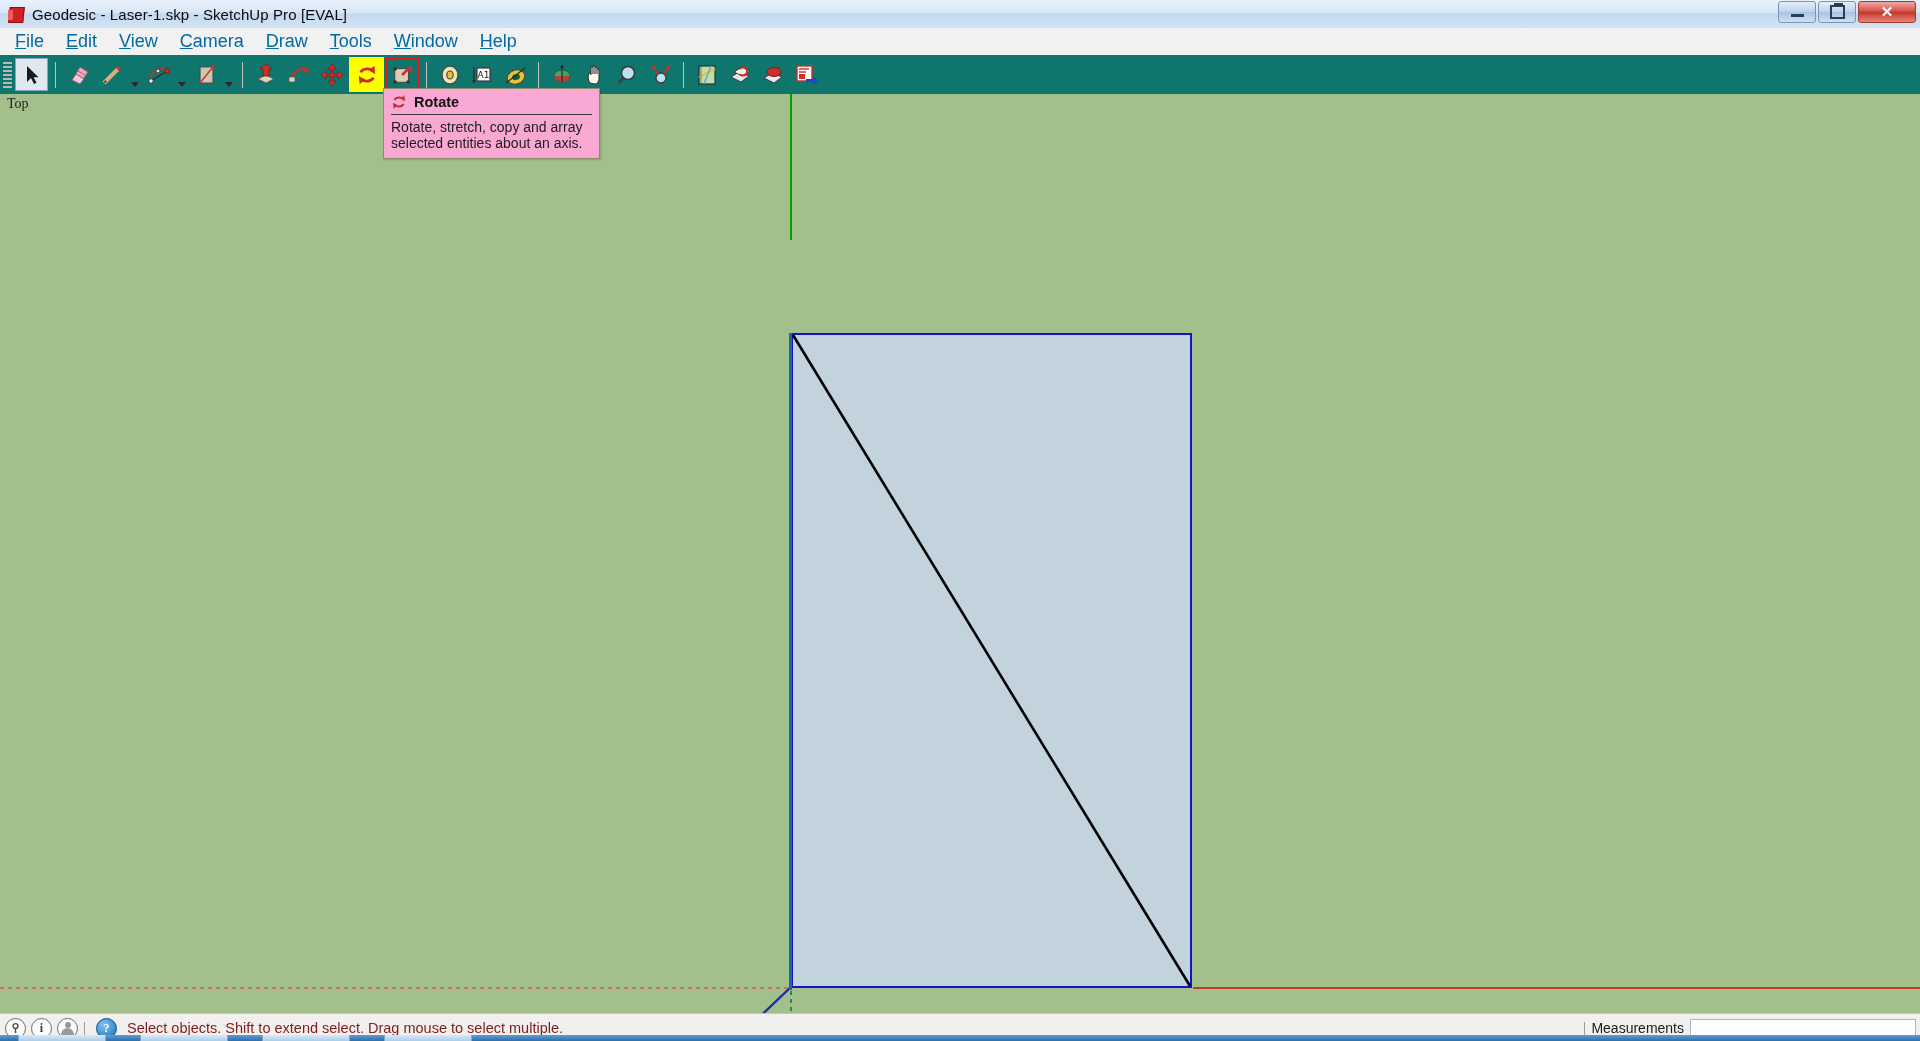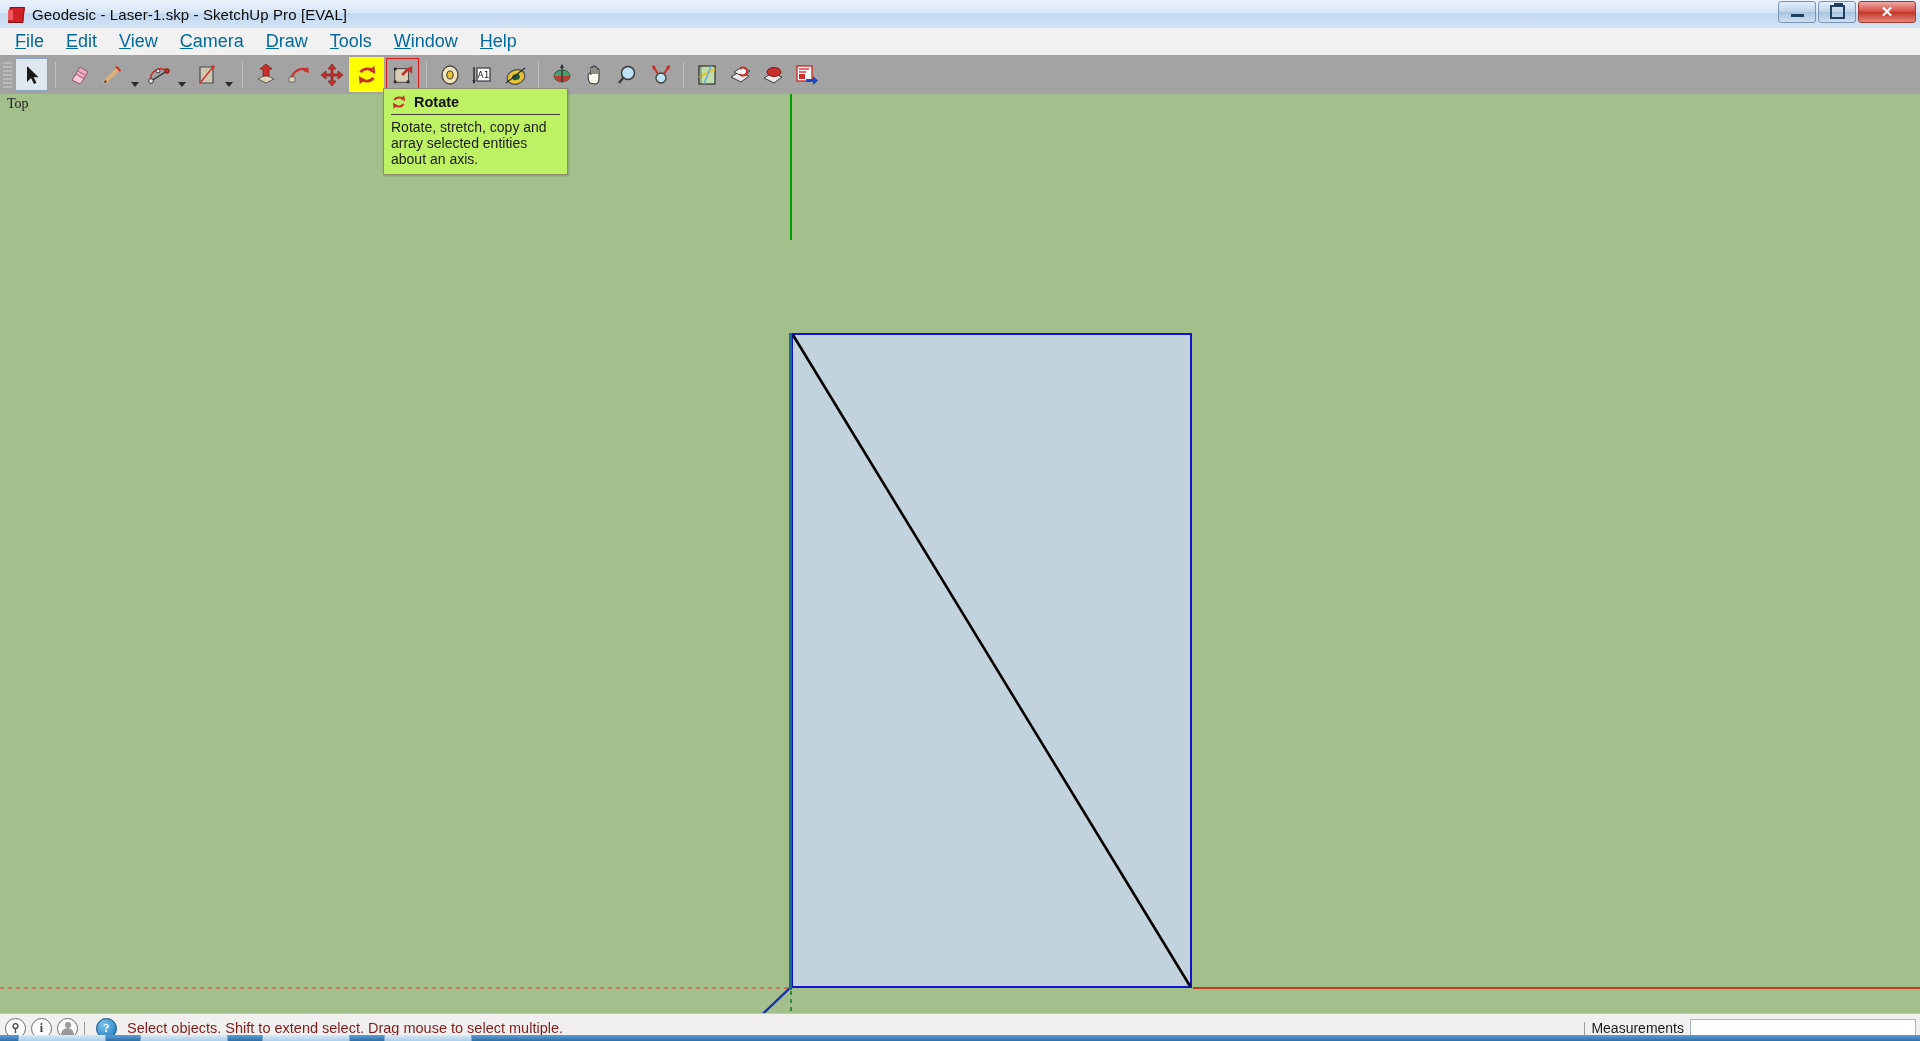--- a/index.html
+++ b/index.html
@@ -69,21 +69,21 @@
   }
   .menu-item {
     font-size: 18px; color: #0369a1; padding: 3px 11px; cursor: default;
     white-space: nowrap;
   }
   .menu-item u { text-decoration: underline; }
 
   
   .toolbar {
     position: absolute; left: 0; top: 55px; width: 1920px; height: 39px;
-    background: #a3a3a3;
+    background: #0f766e;
     border-bottom: 3px solid #0f766e;
     display: flex; align-items: center;
   }
   .grip {
     width: 9px; height: 26px; margin-left: 3px; margin-right: 2px;
     background:
       repeating-linear-gradient(to bottom, #b9b9b9 0px, #b9b9b9 2px, transparent 2px, transparent 4px);
     flex: 0 0 auto;
   }
   .tb-btn {
@@ -205,22 +205,22 @@
   .meas-input {
     width: 226px; height: 19px;
     background: #ffffff; border: 1px solid #a7b8c7;
     font-size: 13px; padding: 0 4px; box-sizing: border-box;
     font-family: "Liberation Sans", sans-serif;
   }
 
   
   .tooltip {
     position: absolute; left: 383px; top: 88px;
-    width: 185px;
-    background: #bef264;
+    width: 217px;
+    background: #f9a8d4;
     border: 1px solid #8d8d6e;
     box-shadow: 1px 1px 2px rgba(0,0,0,0.18);
     padding: 5px 7px 7px 7px;
     box-sizing: border-box;
     z-index: 50;
   }
   .tt-head {
     display: flex; align-items: center; gap: 7px;
     padding-bottom: 3px;
   }

